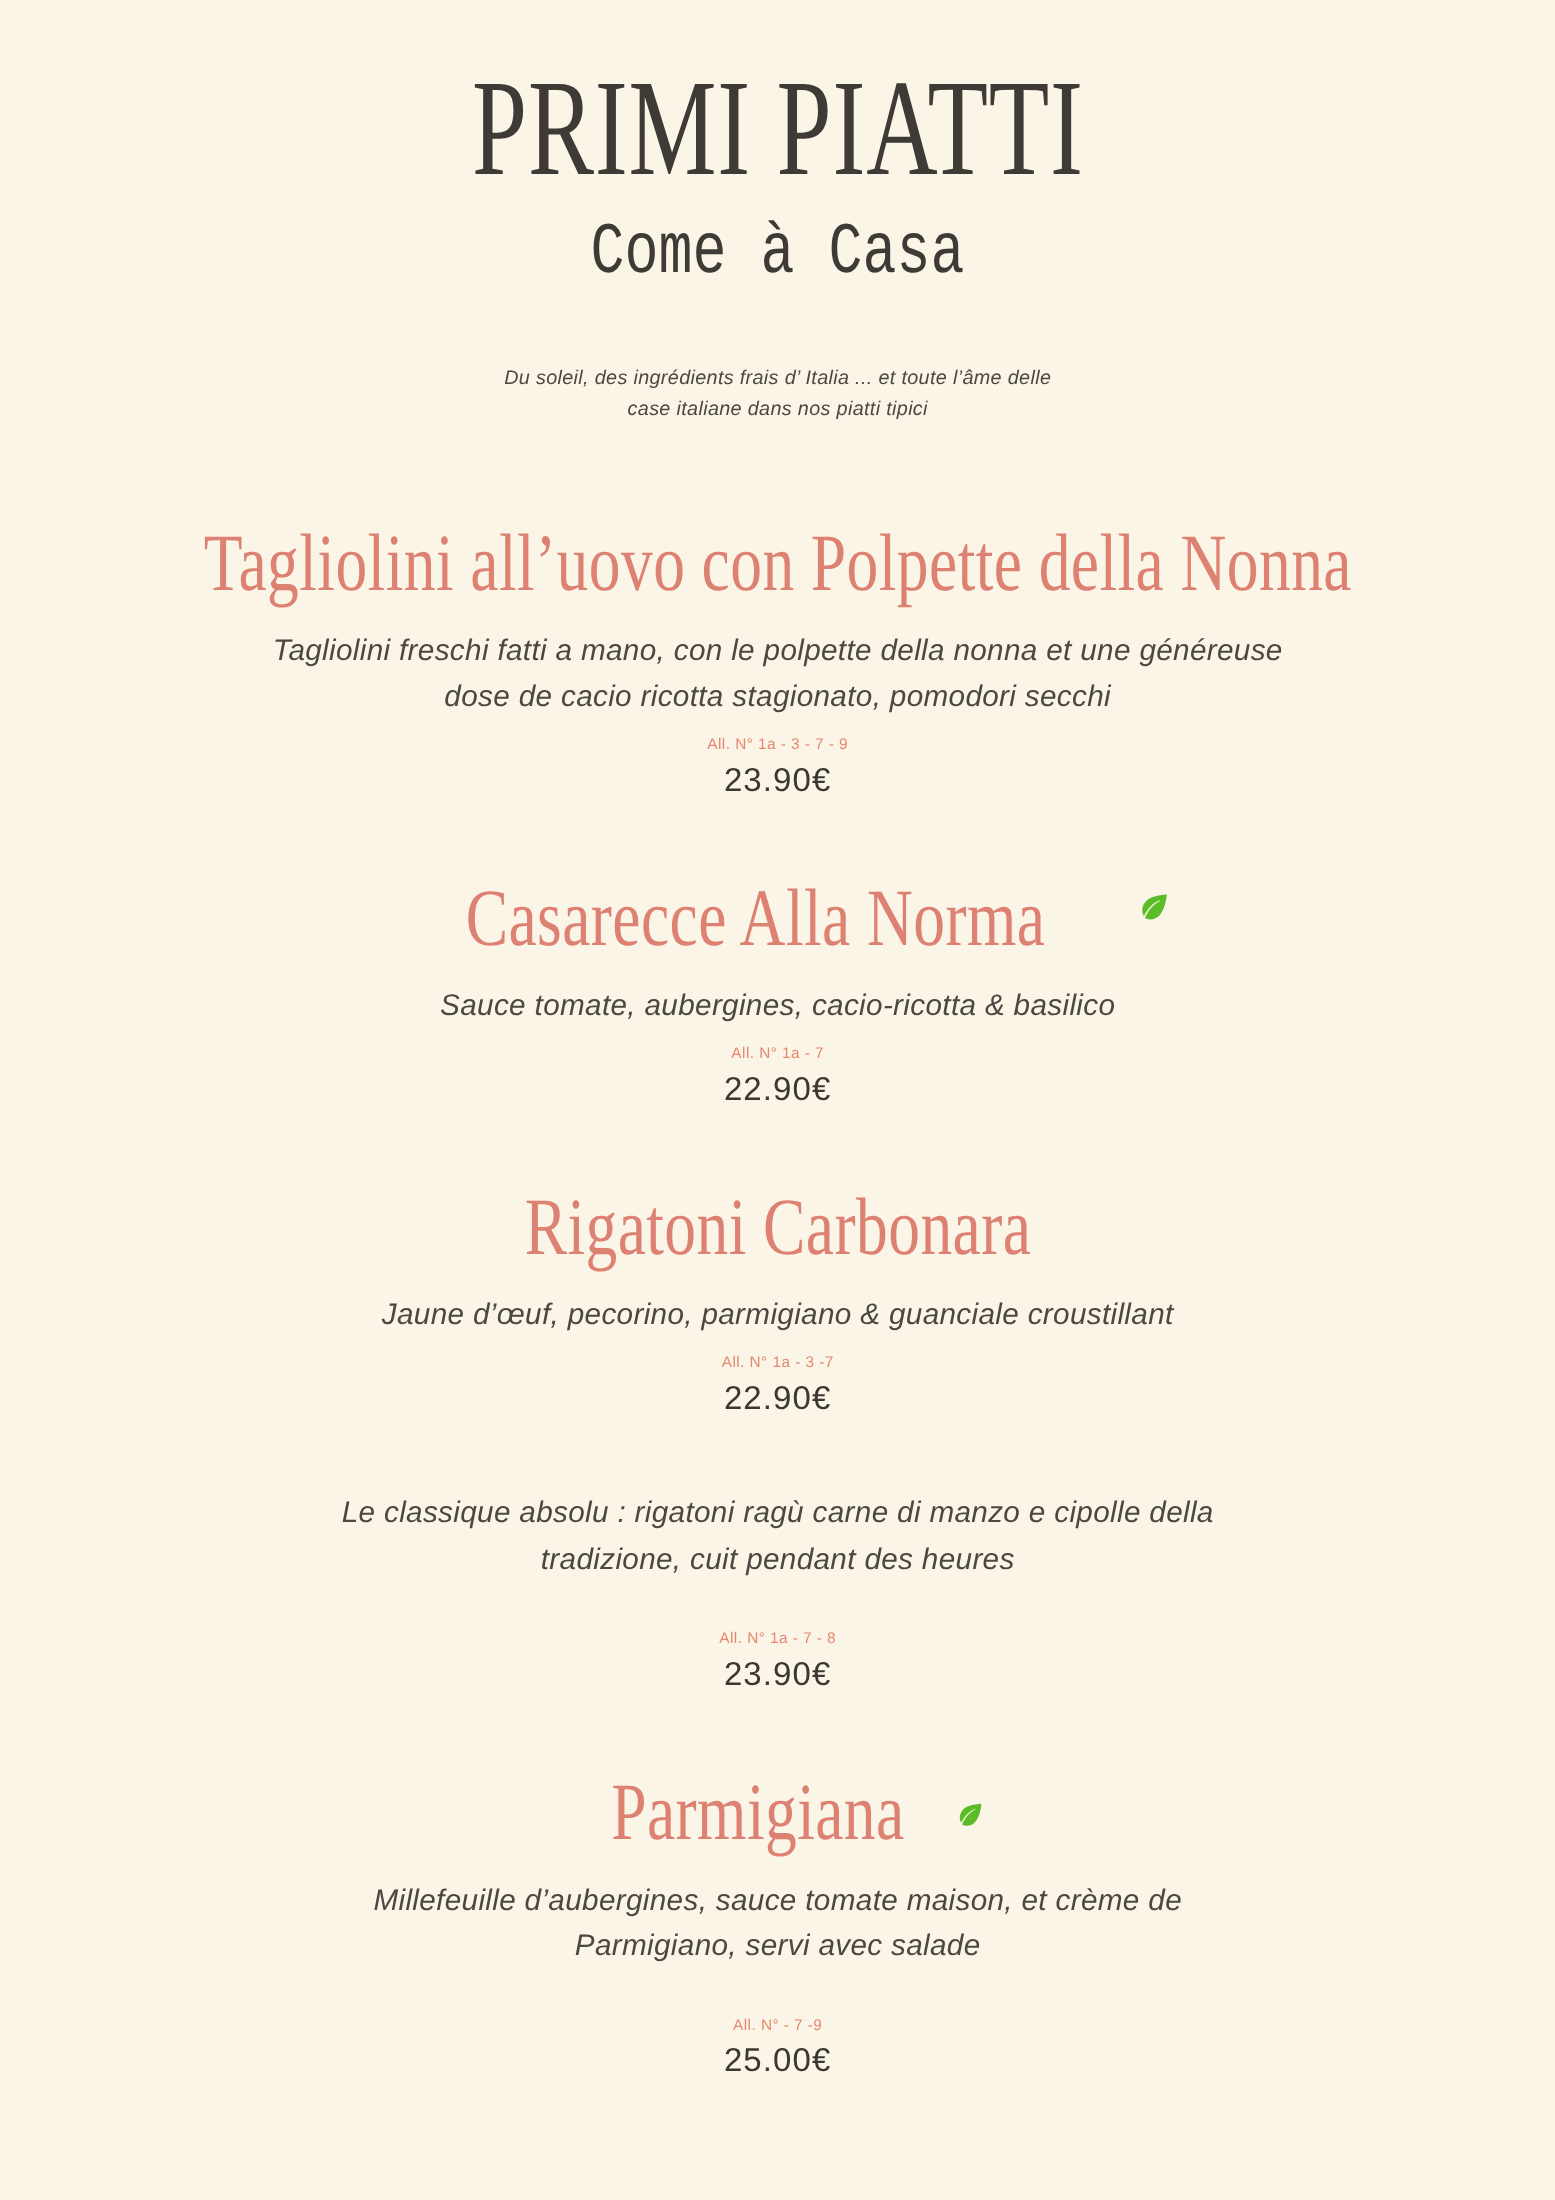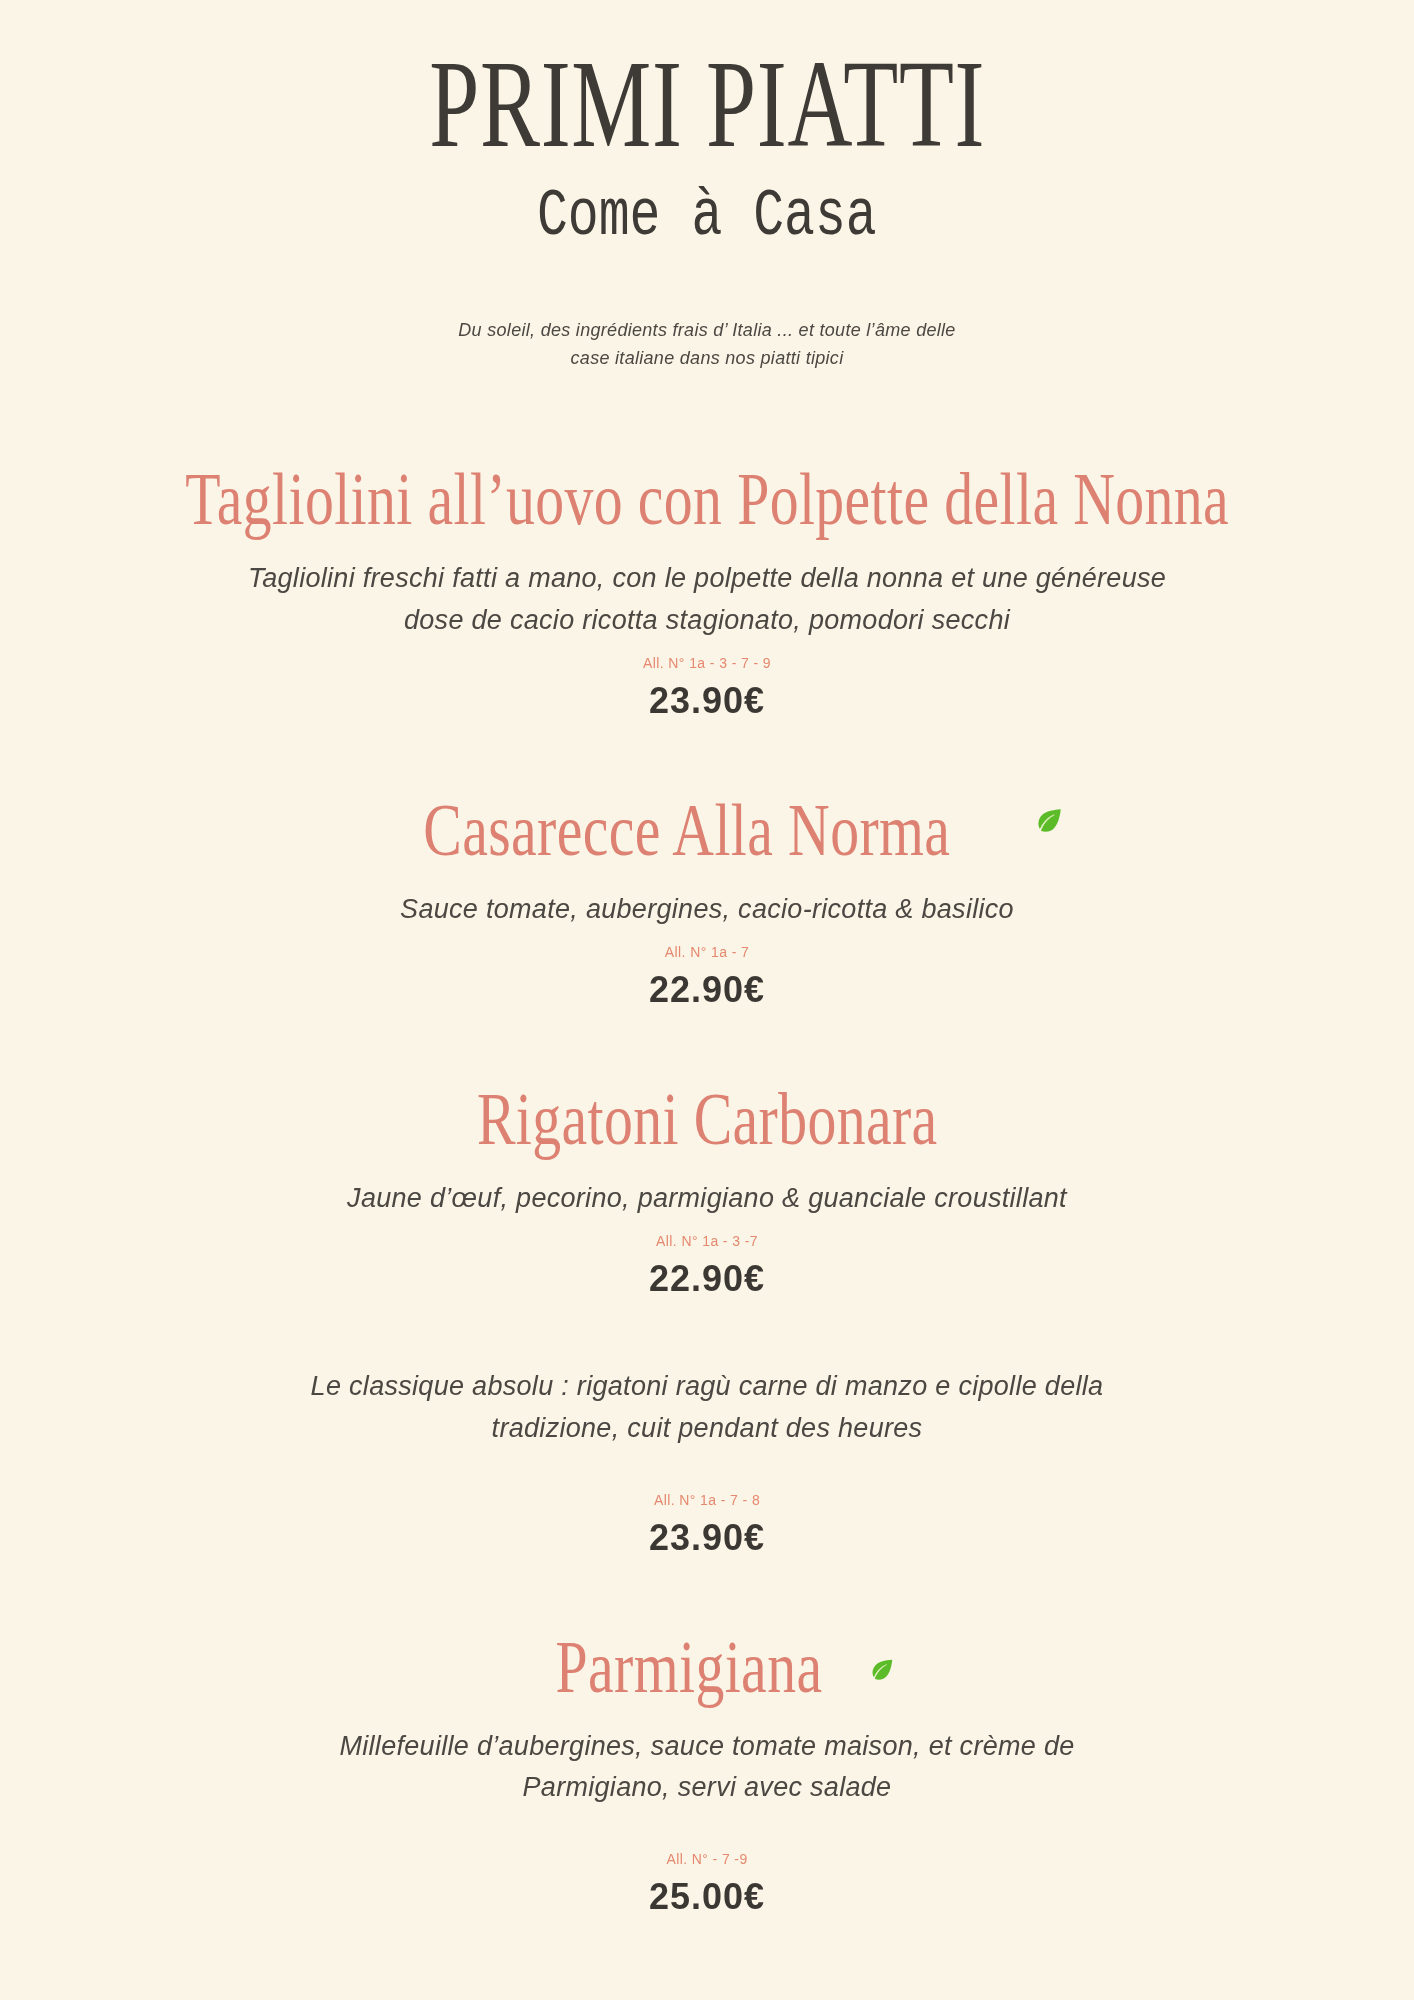--- a/index.html
+++ b/index.html
@@ -18,21 +18,21 @@
   body {
     height: 2000px;
     overflow: hidden;
     background: var(--background);
     font-family: "Liberation Sans", "DejaVu Sans", sans-serif;
     text-align: center;
   }
   .page {
     width: 100%;
     height: 100%;
-    padding-top: 42px;
+    padding-top: 55px;
   }
   
   .condensed {
     display: inline-block;
     transform: scaleX(0.72);
     transform-origin: 50% 50%;
     white-space: nowrap;
   }
   .page-title {
     font-family: "Liberation Serif", "DejaVu Serif", serif;
@@ -97,22 +97,22 @@
     margin-top: 13px;
     font-size: 14px;
     letter-spacing: 0.4px;
     color: var(--allergen);
   }
   
   .item-4 .item-allergens,
   .item-5 .item-allergens { margin-top: 42px; }
   .item-price {
     margin-top: 9px;
-    font-size: 36px;
-    font-weight: 700;
+    font-size: 30px;
+    font-weight: 400;
     letter-spacing: 1px;
     color: var(--price);
   }
 </style>
 </head>
 <body>
 
 <main class="page">
   <header>
     <h1 class="page-title"><span class="condensed">PRIMI PIATTI</span></h1>

